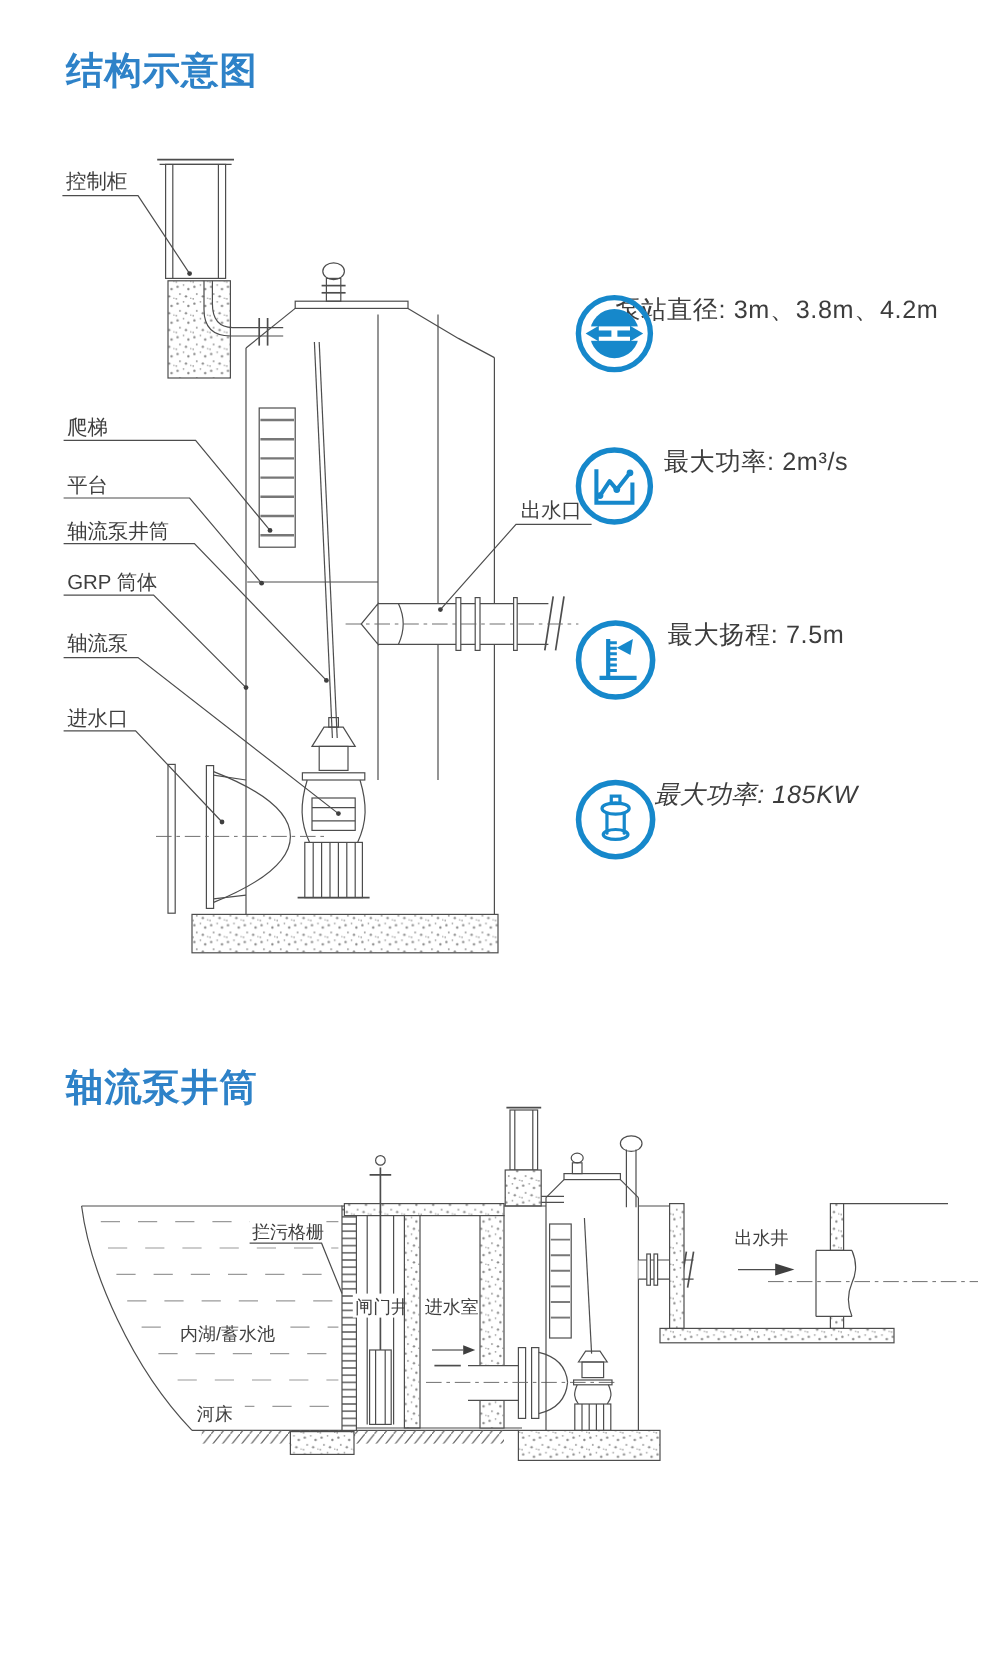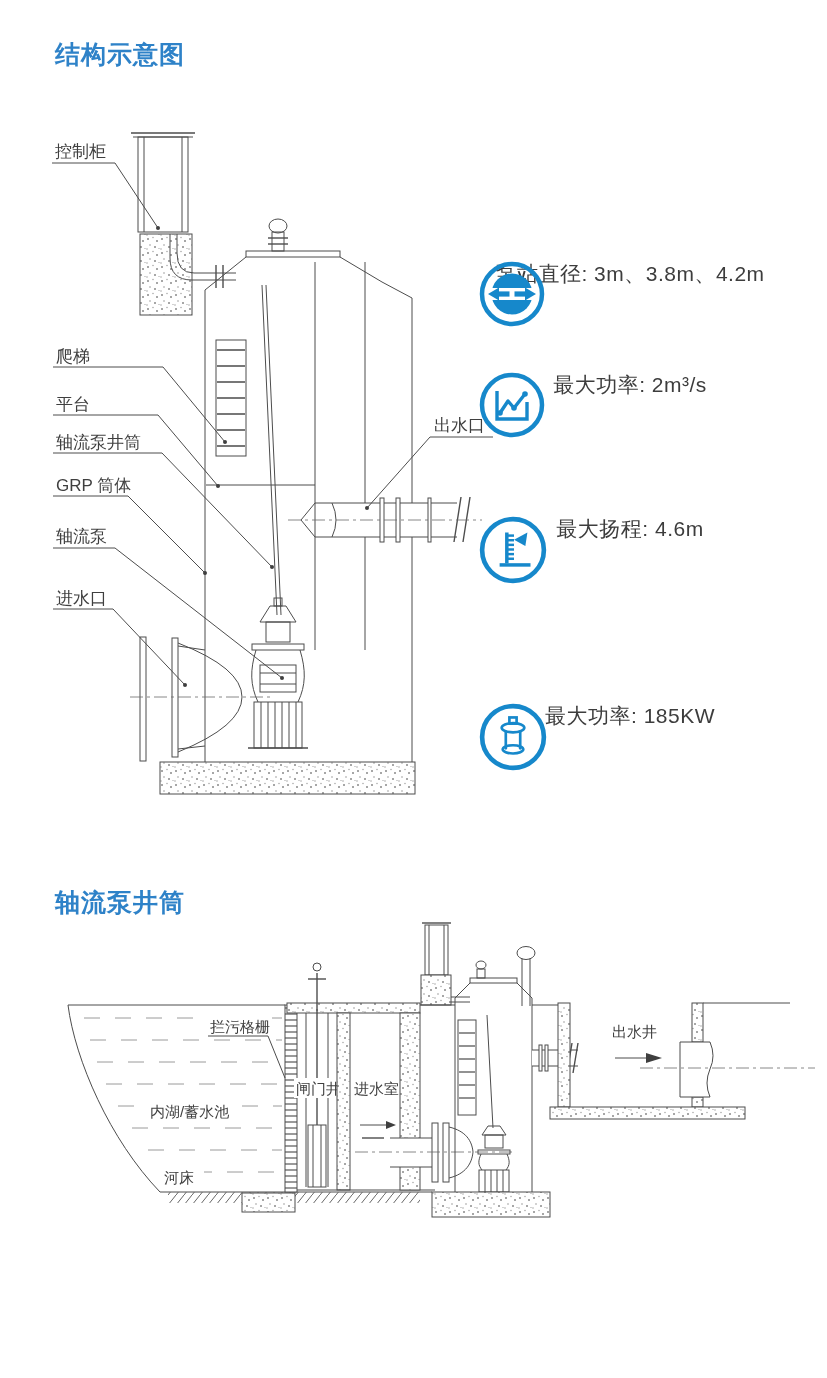--- a/index.html
+++ b/index.html
@@ -1,38 +1,38 @@
 <!DOCTYPE html>
 <html><head>
 <meta charset="utf-8">
 <style>
   html,body{margin:0;padding:0;}
   body{
     width:827px;height:1378px;position:relative;background:#ffffff;
     font-family:"Liberation Sans","DejaVu Sans",sans-serif;overflow:hidden;
   }
   .sec-title{
-    position:absolute;left:55px;font-size:25px;font-weight:bold;
+    position:absolute;left:55px;font-size:31px;font-weight:bold;
     color:#2e82c8;letter-spacing:1px;
   }
   #title-structure{top:38px;}
   #title-install{top:886px;}
   svg{position:absolute;}
   svg text{font-family:"Liberation Sans","DejaVu Sans",sans-serif;fill:#3f3f3f;}
   .ln{stroke:#4d4d4d;fill:none;stroke-width:1;}
   .ln2{stroke:#4d4d4d;fill:none;stroke-width:1.4;}
   .fw{fill:#ffffff;stroke:#4d4d4d;stroke-width:1;}
   .cl{stroke:#6a6a6a;fill:none;stroke-width:0.8;stroke-dasharray:13 4 3 4;}
   .dot{fill:#3f3f3f;}
   .lbl{font-size:17px;}
   .lbl2{font-size:15px;}
   .wd{stroke:#9a9a9a;stroke-width:1;stroke-dasharray:16 15;fill:none;}
   .bg{fill:#ffffff;}
   .spec-item{position:absolute;left:478px;width:304px;text-align:center;}
-  #spec-0{top:260px;} #spec-1{top:371px;} #spec-2{top:515px;} #spec-3{top:702px;}
+  #spec-0{top:244px;text-align:right;} #spec-1{top:371px;} #spec-2{top:515px;} #spec-3{top:648px;font-style:italic;}
   .spec-icon{display:block;margin:0 auto 15px auto;}
   .spec-label{font-size:21px;color:#3d3d3d;letter-spacing:0.5px;}
 </style>
 </head>
 <body>
 
 <div class="sec-title" id="title-structure">结构示意图</div>
 
 <svg id="structure-diagram" style="left:20px;top:110px;" width="540" height="700" viewBox="0 0 540 700">
   <defs>
@@ -211,21 +211,21 @@
       <line x1="-6" y1="-14" x2="1" y2="-14"></line>
         <line x1="-6" y1="-9.5" x2="1" y2="-9.5"></line>
       <line x1="-6" y1="-5" x2="1" y2="-5"></line>
         <line x1="-6" y1="-0.5" x2="1" y2="-0.5"></line>
       <line x1="-6" y1="4" x2="1" y2="4"></line>
         <line x1="-6" y1="8.5" x2="1" y2="8.5"></line>
     </g>
     <line x1="-13" y1="14.5" x2="17" y2="14.5" stroke="#1688cb" stroke-width="3.4"></line>
     <polygon points="1,-10 14,-17 12,-4" fill="#1688cb"></polygon>
   </svg>
-  <div class="spec-label">最大扬程: 4.6m</div>
+  <div class="spec-label">最大扬程: 7.5m</div>
 </div>
 
 <div class="spec-item" id="spec-3">
   <svg class="spec-icon" width="70" height="70" viewBox="-34 -34 68 68">
     <circle cx="0" cy="0" r="30" fill="none" stroke="#1688cb" stroke-width="4.5"></circle>
     <g fill="none" stroke="#1688cb" stroke-width="2.6" stroke-linecap="round">
       <rect x="-3.5" y="-19" width="7" height="6"></rect>
       <ellipse cx="0" cy="-9" rx="11" ry="4.5"></ellipse>
       <line x1="-7" y1="-5" x2="-7" y2="11"></line>
       <line x1="7" y1="-5" x2="7" y2="11"></line>

